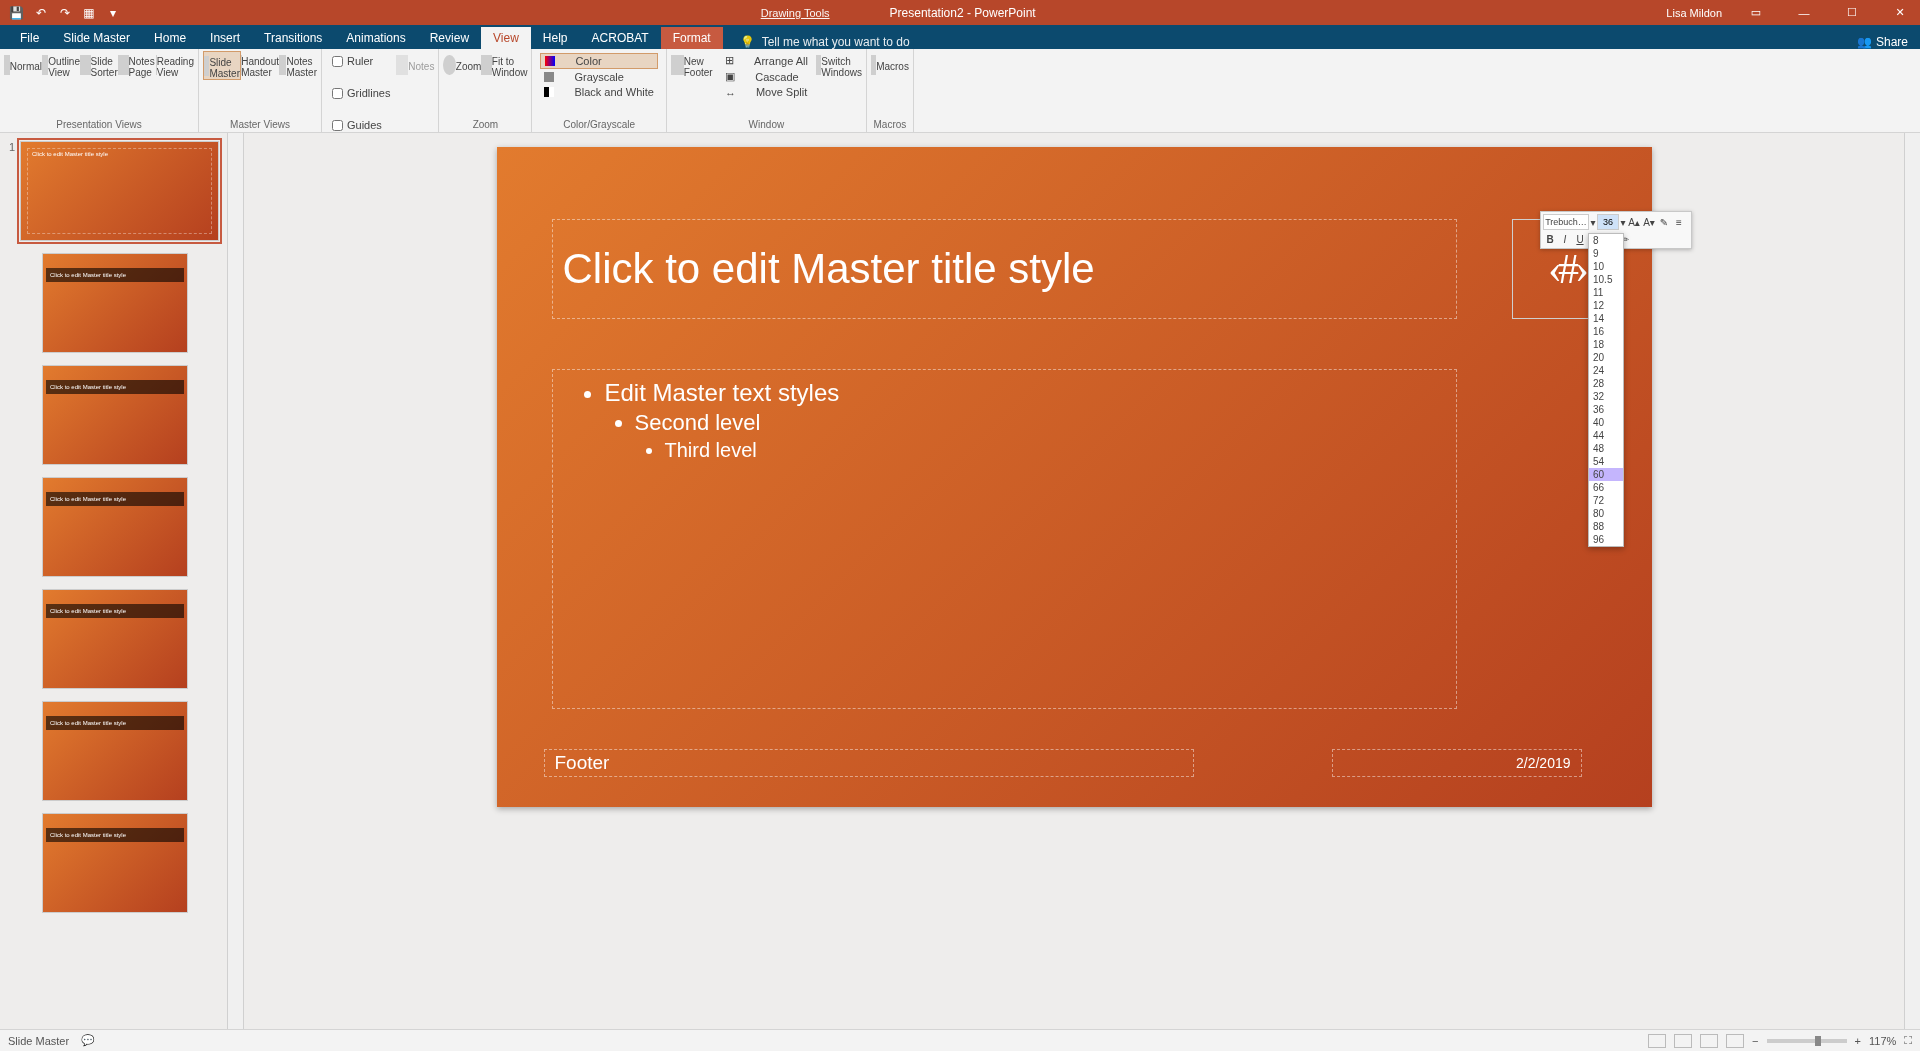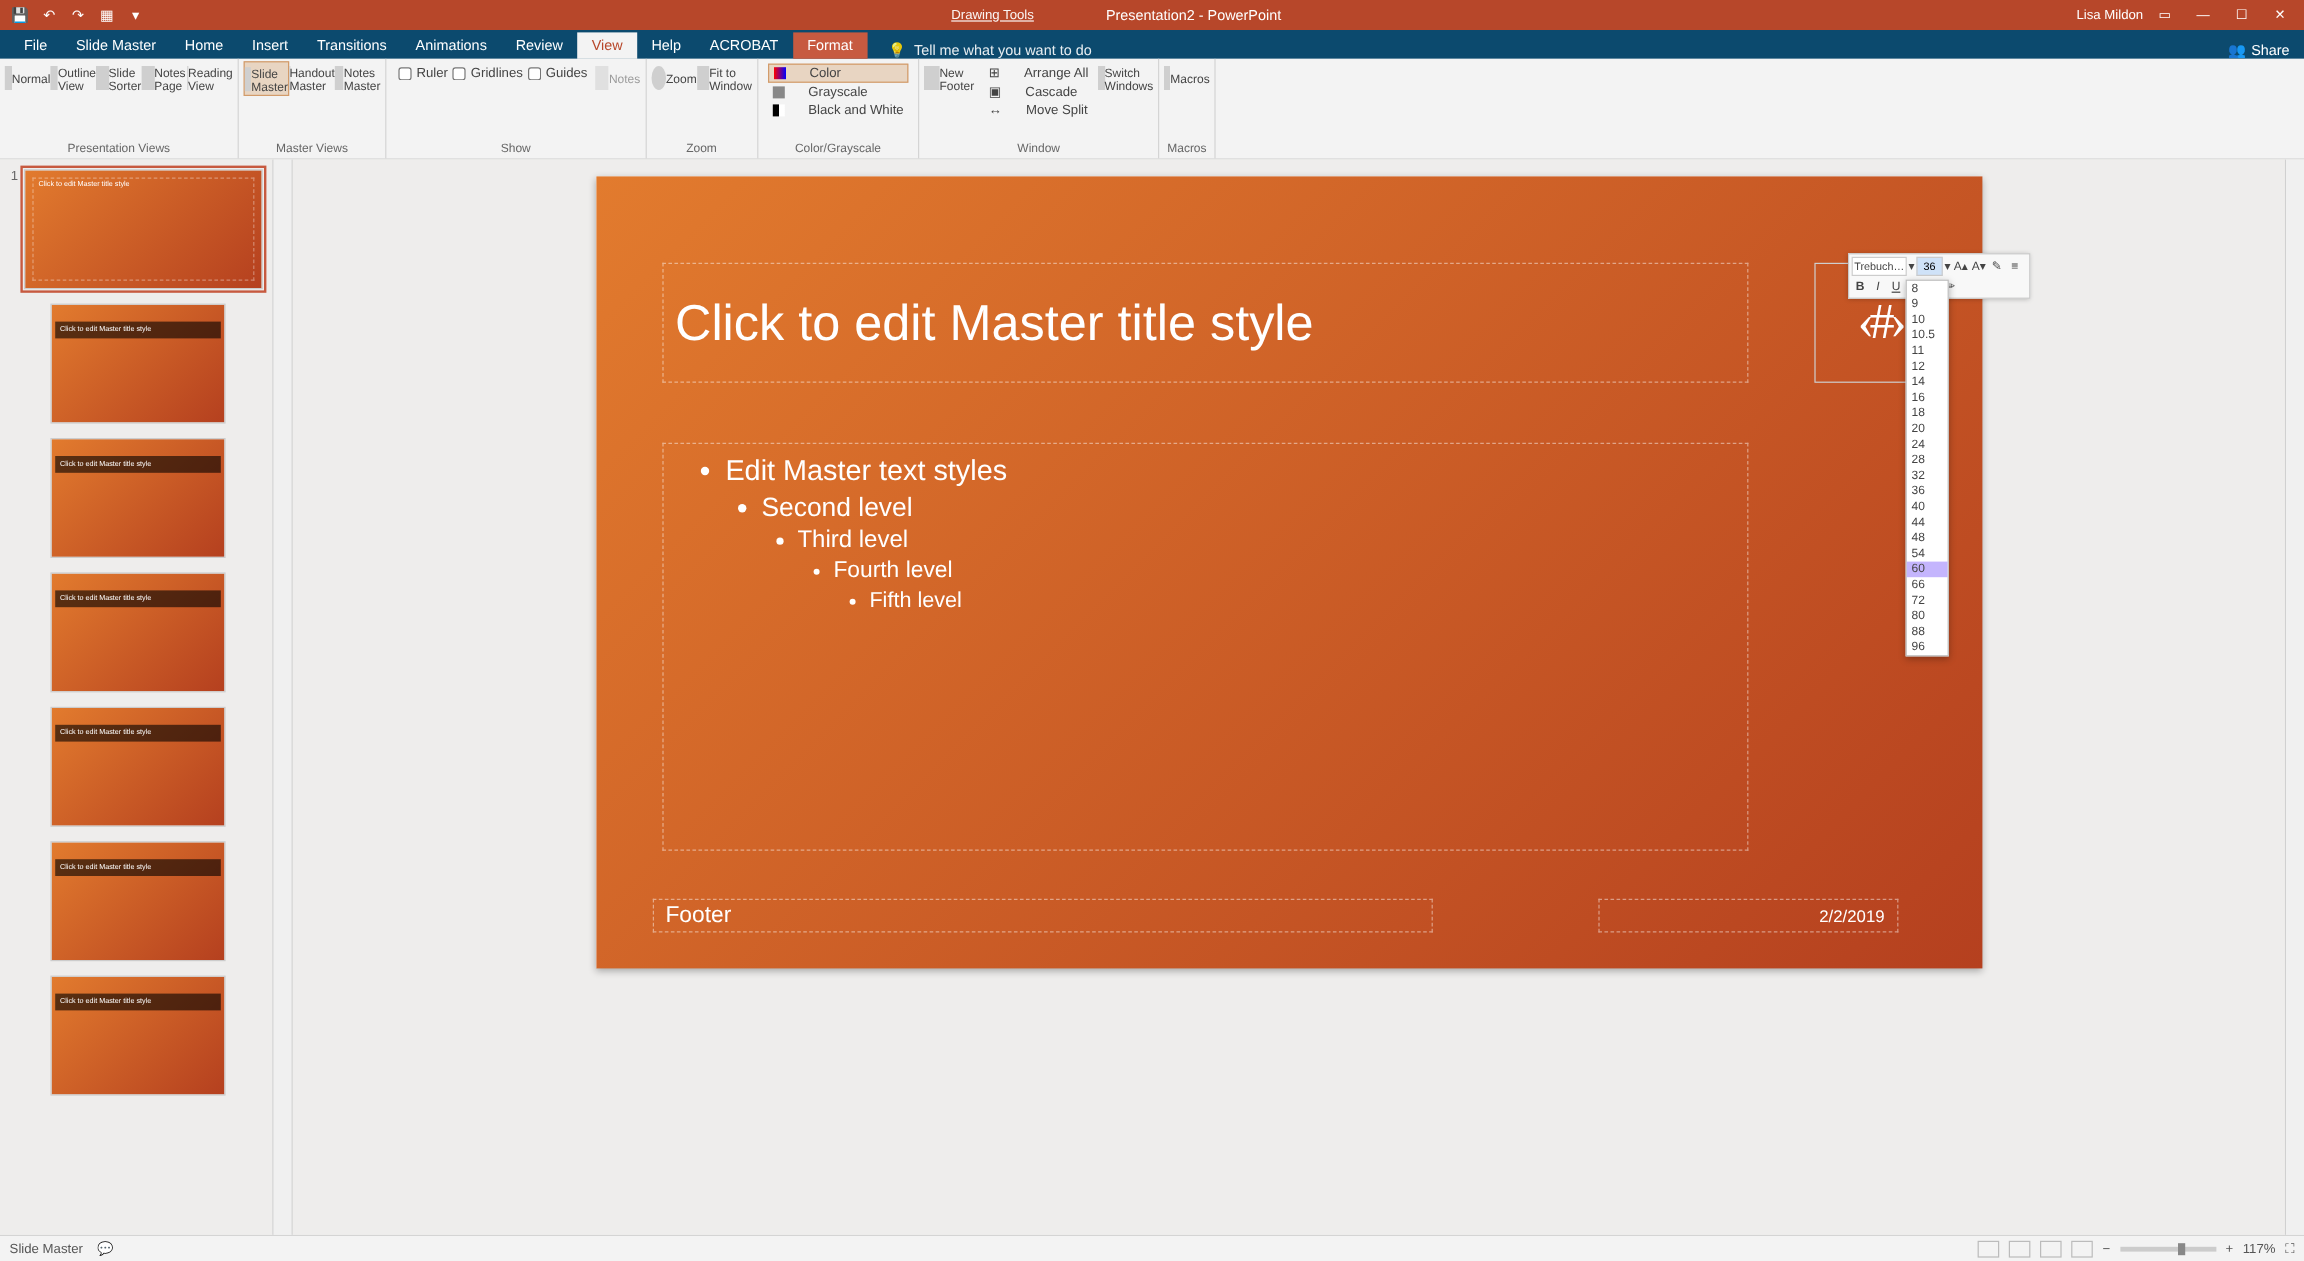--- a/index.html
+++ b/index.html
@@ -5,21 +5,21 @@
 * { margin: 0; padding: 0; box-sizing: border-box; font-family: "Segoe UI", Arial, sans-serif; }
 body { width: 1920px; height: 1051px; background: #fff; overflow: hidden; font-size: 12px; color: #444; }
 
 
 .title-bar { height: 25px; background: #b7472a; display: flex; align-items: center; color: #fff; }
 .qat { display: flex; gap: 6px; padding: 0 8px; align-items: center; }
 .qat span { width: 18px; height: 18px; display: inline-flex; align-items: center; justify-content: center; font-size: 12px; cursor: pointer; }
 .title-mid { flex: 1; display: flex; justify-content: center; align-items: center; gap: 60px; position: relative; }
 .tool-ctx { font-size: 11px; opacity: .95; text-decoration: underline; }
 .title-txt { font-size: 12px; }
-.title-right { display: flex; align-items: center; gap: 4px; padding-right: 6px; }
+.title-right { display: flex; align-items: center; gap: 20px; padding-right: 6px; }
 .title-right span { font-size: 11px; cursor: pointer; }
 .win-btn { width: 28px; text-align: center; }
 
 
 .tabs { height: 24px; background: #0c4a6e; display: flex; align-items: flex-end; padding-left: 8px; }
 .tab { padding: 4px 12px; color: #fff; font-size: 12px; cursor: pointer; }
 .tab.active { background: #f3f3f3; color: #b7472a; }
 .tab.ctx { background: #c75a40; }
 .tellme { display: flex; align-items: center; gap: 6px; margin-left: 18px; color: #fff; opacity: .9; }
 .tellme-bulb { font-size: 12px; }
@@ -27,21 +27,21 @@
 
 
 .ribbon { height: 84px; background: #f3f3f3; border-bottom: 1px solid #d4d4d4; display: flex; }
 .group { border-right: 1px solid #d4d4d4; display: flex; flex-direction: column; padding: 2px 4px 0; }
 .group-row { display: flex; flex: 1; align-items: flex-start; }
 .group-lbl { font-size: 10px; text-align: center; color: #666; padding: 2px 0; }
 .rbtn { display: flex; flex-direction: row; align-items: center; width: 38px; padding-top: 4px; cursor: pointer; font-size: 10px; line-height: 1.1; }
 .rbtn .ico { width: 20px; height: 20px; background: #cfcfcf; margin-bottom: 3px; }
 .rbtn.wide { width: 46px; }
 .rbtn.active { background: #e8d5c2; border: 1px solid #d29b6a; }
-.chk-col { display: flex; gap: 4px; padding: 4px 6px; font-size: 11px; }
+.chk-col { display: flex; flex-direction: column; gap: 20px; padding: 4px 6px; font-size: 11px; }
 .chk-col label { display: flex; align-items: center; gap: 4px; cursor: pointer; }
 .chk-col input { width: 11px; height: 11px; }
 .mini-col { display: flex; flex-direction: column; gap: 1px; padding: 2px 4px; font-size: 11px; }
 .mini-col .cbtn { display: flex; align-items: center; gap: 20px; padding: 1px 4px; cursor: pointer; }
 .mini-col .cbtn.sel { background: #e8d5c2; border: 1px solid #d29b6a; }
 .mini-col .sw { width: 10px; height: 10px; display: inline-block; }
 
 
 .workspace { display: flex; height: calc(1051px - 25px - 24px - 84px - 22px); background: #eeedec; }
 .thumb-col { width: 228px; background: #eeedec; padding: 8px 8px 8px 4px; overflow: hidden; border-right: 1px solid #d0d0d0; }
@@ -313,26 +313,20 @@
     <div class="slide">
       <div class="ph ph-title">Click to edit Master title style</div>
       <div class="ph ph-pagenum sel">‹#›</div>
       <div class="ph ph-body">
         <ul>
           <li>Edit Master text styles</li>
           <ul>
               <li>Second level</li>
             <ul>
                 <li>Third level</li>
-              <ul>
-                  <li>Fourth level</li>
-                <ul>
-                    <li>Fifth level</li>
-                  </ul>
-              </ul>
             </ul>
           </ul>
         </ul>
       </div>
       <div class="ph ph-footer">Footer</div>
       <div class="ph ph-date">2/2/2019</div>
     </div>
 
     <div class="mini-toolbar">
       <div class="mt-item mt-font">Trebuch…</div>

